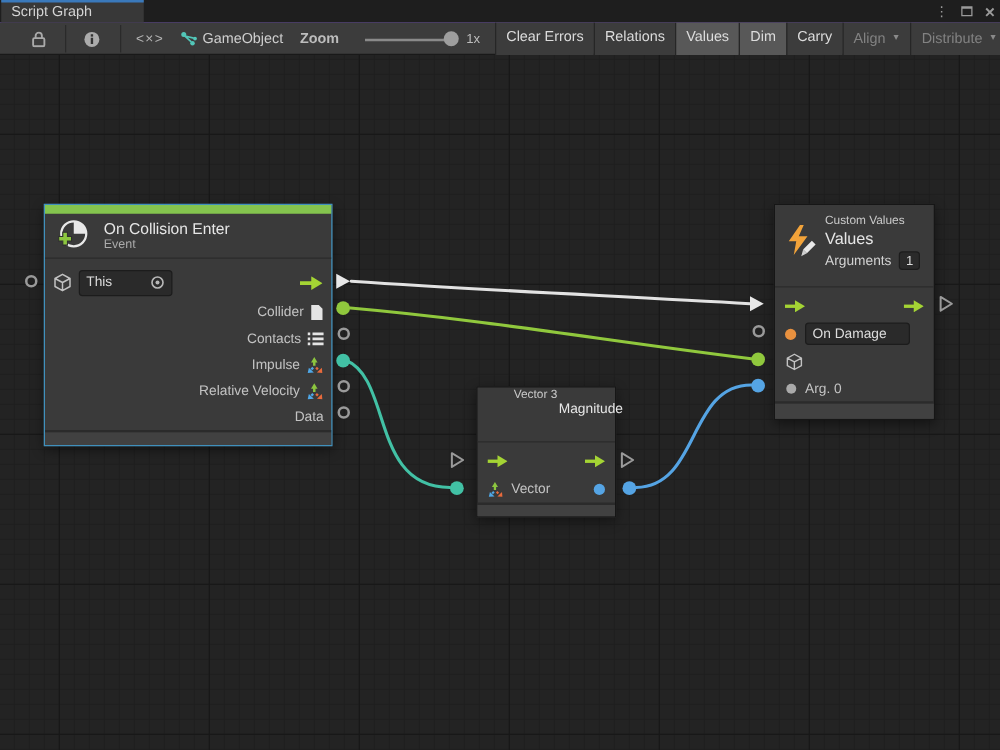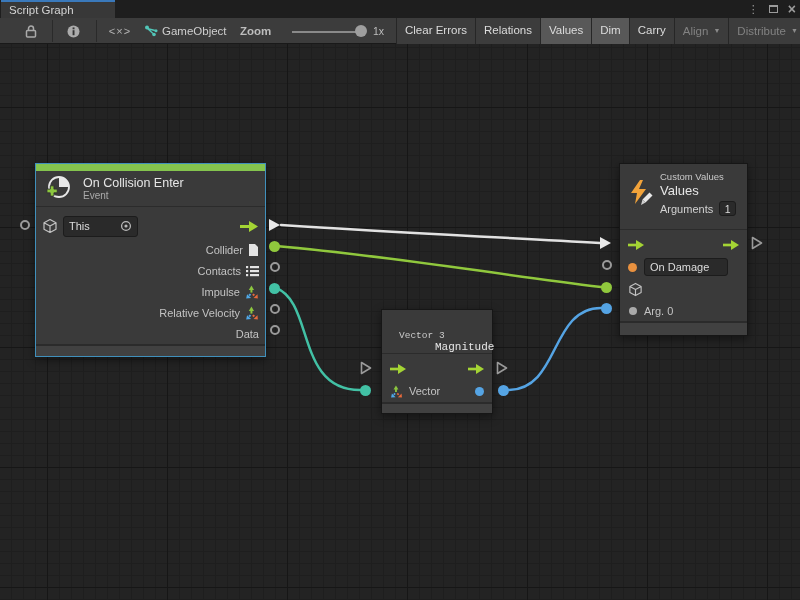--- a/index.html
+++ b/index.html
@@ -67,21 +67,21 @@
   .oce .ht { margin-left:9px; }
   .oce .nbody { padding:6px 0 0 0; }
   .row1 { height:26px; display:flex; align-items:center; padding:0 7px 0 6px; }
   .row1 .field { width:75px; height:21px; margin-left:5px; justify-content:space-between; }
   .row1 .spacer { flex:1; }
   .orow { height:21px; display:flex; align-items:center; justify-content:flex-end; padding-right:6px; gap:5px; }
   .oce .nfoot { height:10px; }
 
   
   .mag { left:381px; top:265px; width:112px; }
-  .mag .nhead { height:44px; display:flex; align-items:flex-end; padding-left:9px;font-family:Liberation Mono, monospace; }
+  .mag .nhead { height:44px; display:flex; align-items:flex-start; padding-left:21px; }
   .mag .ht { margin-left:8px; }
   .mag .title { font-size:11px;margin-left:36px; }
   .mag .nbody { padding:4px 0 0 0; }
   .frow { height:22px; display:flex; align-items:center; justify-content:space-between; padding:0 8px; }
   .vrow { height:22px; display:flex; align-items:center; padding:0 8px; gap:6px; }
   .vrow .spacer { flex:1; }
   .mag .nfoot { height:9px; }
 
   
   .ce { left:619px; top:119px; width:129px; }

